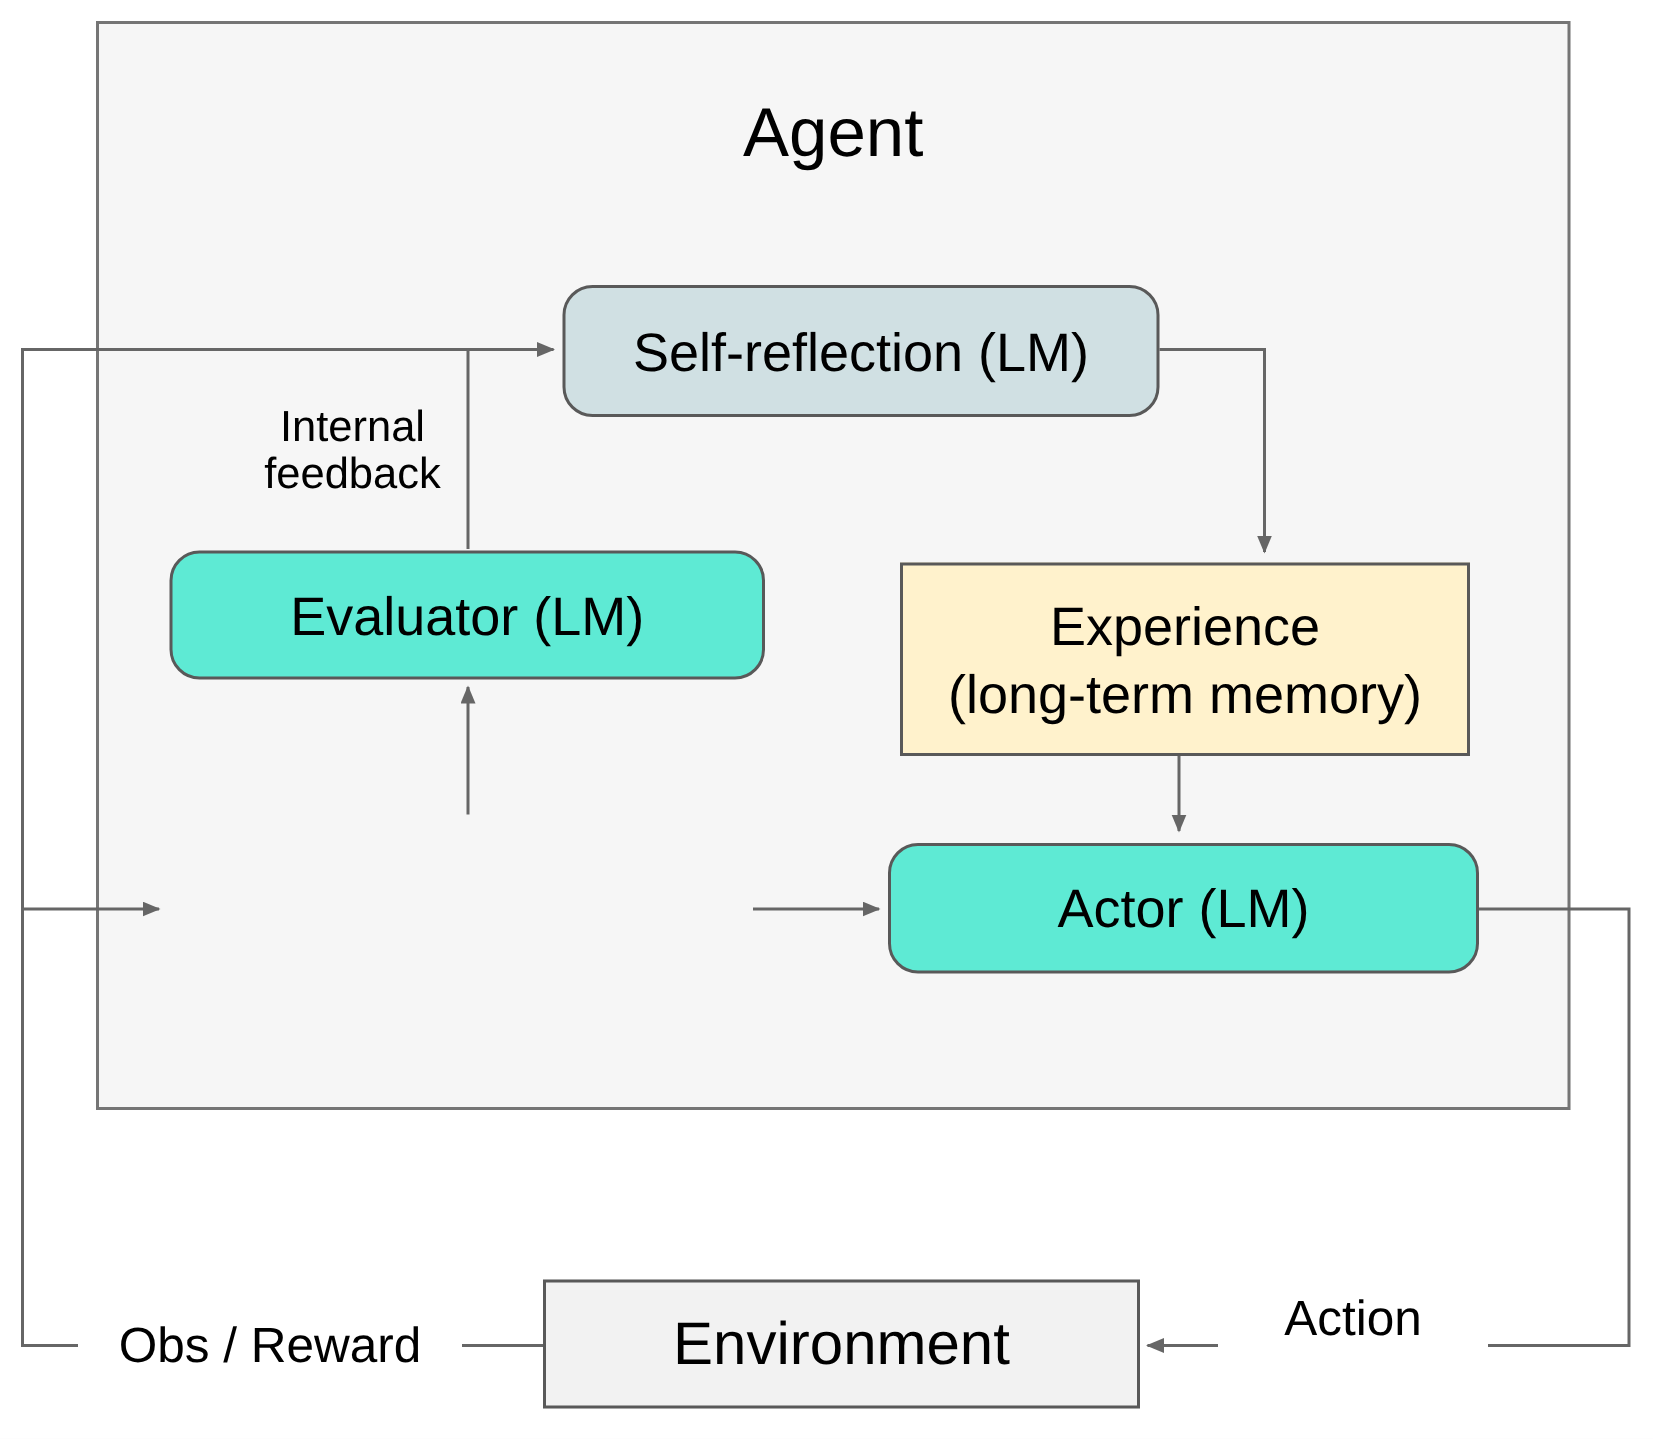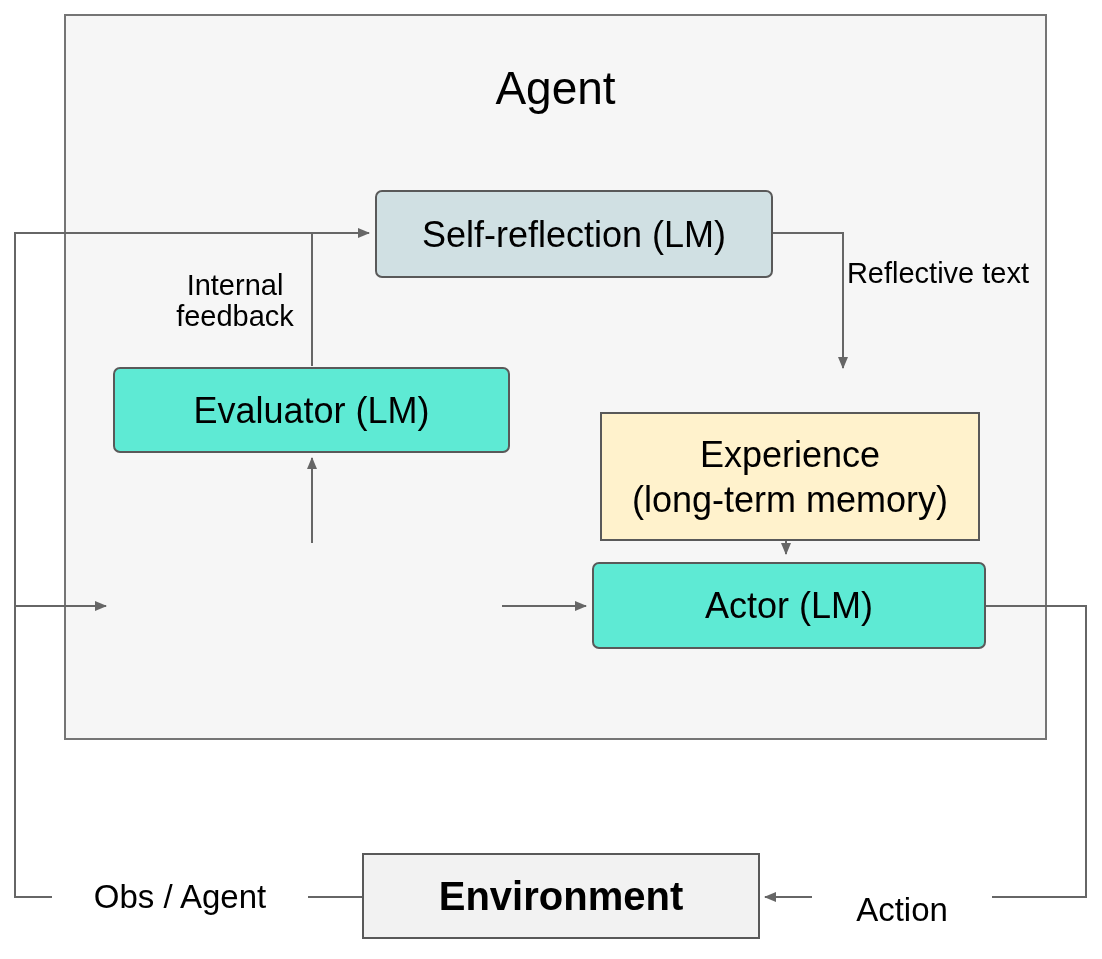--- a/index.html
+++ b/index.html
@@ -20,38 +20,38 @@
     text-align:center; font-size:46px; font-weight:normal; line-height:52px;
   }
   
   svg.wires { left:0; top:0; width:1102px; height:959px; pointer-events:none; }
   
   .node {
     display:flex; flex-direction:column; align-items:center; justify-content:center;
     border:2px solid #595959; font-size:36px; line-height:45px; text-align:center;
     box-sizing:border-box;
   }
-  .node.rounded { border-radius:7px; }
+  .node.rounded { border-radius:20px; }
   .n-selfreflection { left:375px; top:190px; width:398px; height:88px; }
   .n-evaluator     { left:113px; top:367px; width:397px; height:86px; }
   .n-experience    { left:600px; top:375px; width:380px; height:129px; }
   .n-trajectory    { left:122px; top:543px; width:380px; height:127px; }
   .n-actor         { left:592px; top:562px; width:394px; height:87px; }
-  .n-environment   { left:362px; top:853px; width:398px; height:86px; font-weight:bold; font-size:40px; }
+  .n-environment   { left:362px; top:853px; width:398px; height:86px; font-weight:normal; font-size:40px; }
   
   .edge-label { font-size:29px; line-height:31px; text-align:center; }
   .l-external   { left:88px;  top:180px; width:255px; line-height:34px; }
   .l-internal   { left:135px; top:270px; width:200px; }
   .l-reflective { left:838px; top:258px; width:200px; }
   .io-label {
     font-size:33px; background:#ffffff; display:flex;
     align-items:center; justify-content:center;
   }
   .l-obsreward { left:52px;  top:874px; width:256px; height:46px; }
-  .l-action    { left:812px; top:887px; width:180px; height:46px; }
+  .l-action    { left:812px; top:856px; width:180px; height:46px; }
 </style>
 </head>
 <body>
 
 <div class="canvas">
 
   <div class="abs agent-box" style="background-color: rgb(246, 246, 246); border-color: rgb(117, 117, 117);"></div>
   <div class="abs agent-title">Agent</div>
 
   <svg class="abs wires" viewBox="0 0 1102 959">
@@ -73,32 +73,31 @@
   </svg>
 
   <div class="abs node rounded n-selfreflection" style="background-color: rgb(208, 224, 227); border-color: rgb(89, 89, 89);">
     <span>Self-reflection (LM)</span>
   </div>
 
   <div class="abs node rounded n-evaluator" style="background-color: #5eead4; border-color: rgb(89, 89, 89);">
     <span>Evaluator (LM)</span>
   </div>
 
-  <div class="abs node n-experience" style="background-color: rgb(255, 242, 204); border-color: rgb(89, 89, 89); margin-top: 37px;">
+  <div class="abs node n-experience" style="background-color: rgb(255, 242, 204); border-color: rgb(89, 89, 89);">
     <span>Experience</span>
     <span>(long-term memory)</span>
   </div>
 
 
   <div class="abs node rounded n-actor" style="background-color: #5eead4; border-color: rgb(89, 89, 89);">
     <span>Actor (LM)</span>
   </div>
 
   <div class="abs node n-environment" style="background-color: rgb(242, 242, 242); border-color: rgb(89, 89, 89);">
     <span>Environment</span>
   </div>
 
   <div class="abs edge-label l-internal">Internal feedback</div>
-  <div class="abs edge-label l-reflective">Reflective text</div>
-  <div class="abs io-label l-obsreward">Obs / Agent</div>
+  <div class="abs io-label l-obsreward">Obs / Reward</div>
   <div class="abs io-label l-action">Action</div>
 
 </div>
 
 </body></html>

